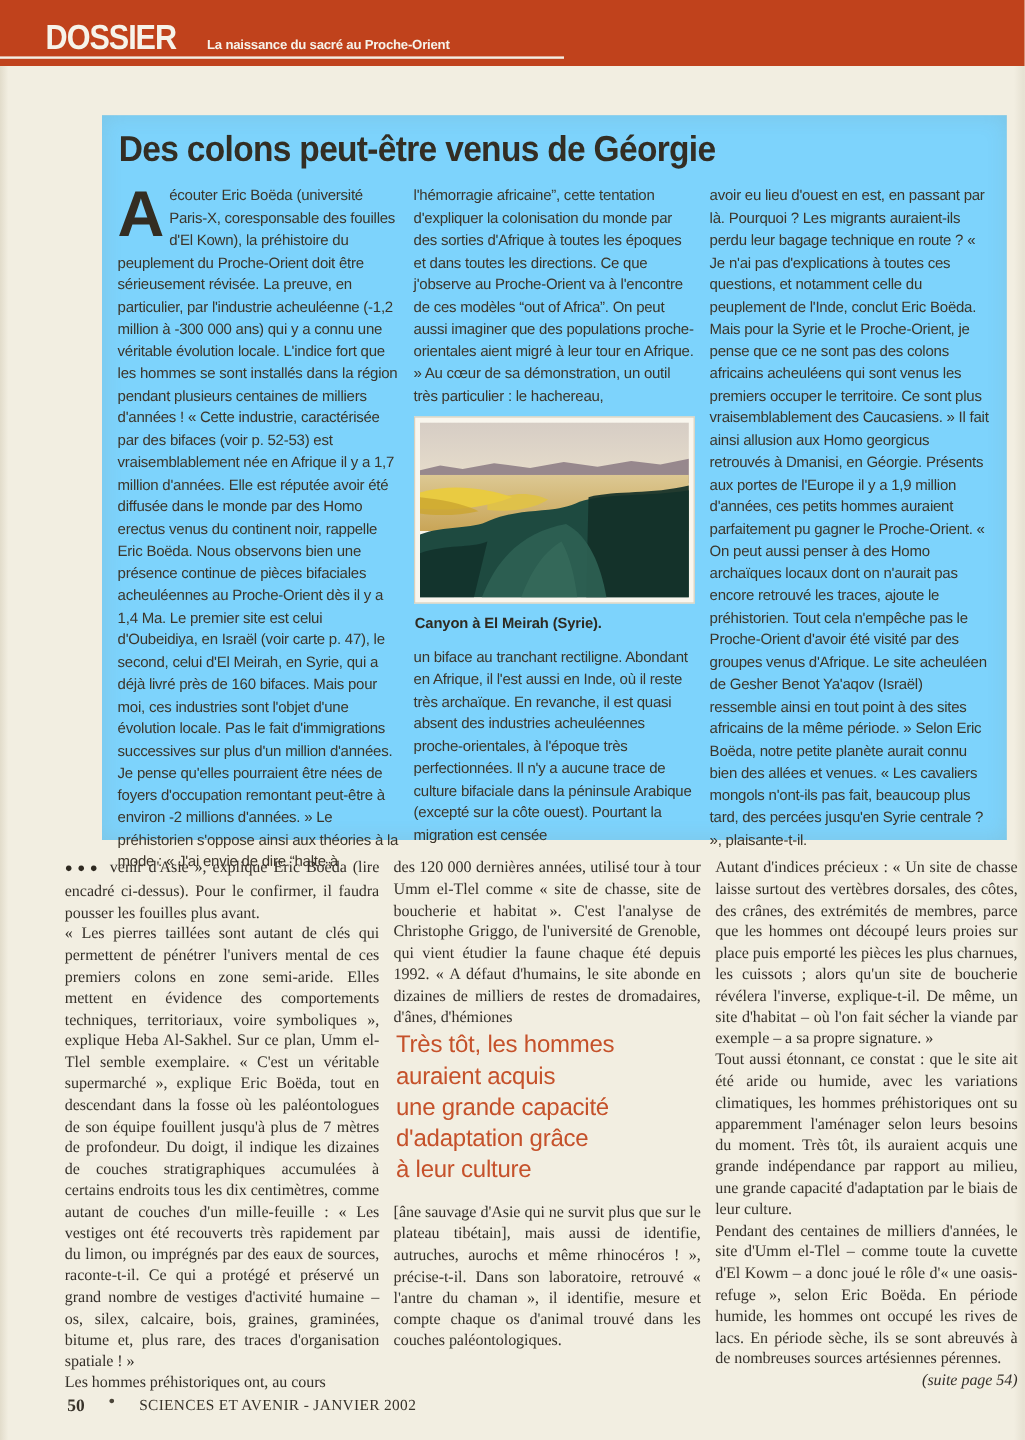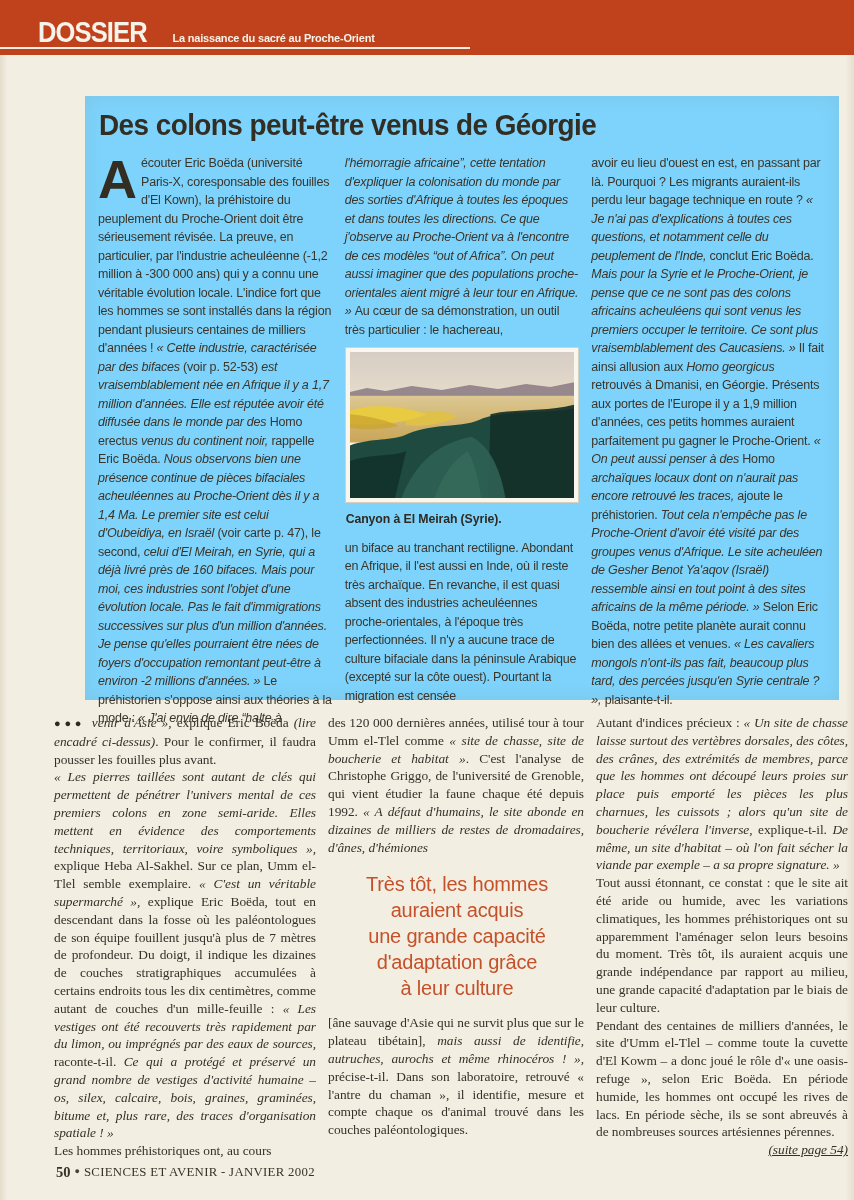--- a/index.html
+++ b/index.html
@@ -21,44 +21,44 @@
   
   .box{position:absolute;left:85px;top:96px;width:754px;height:604px;background:#7dd3fc;
        box-shadow:inset 0 0 18px rgba(120,100,60,.12);}
   .box-pad{padding:10px 13px 0 13px;}
   .box-title{font-size:30px;font-weight:bold;color:#332e24;letter-spacing:-.6px;
              transform:scaleX(.93);transform-origin:left;white-space:nowrap;margin:2px 0 12px 1px;}
   .box-cols{display:flex;gap:12px;}
   .bcol{width:235px;font-size:12.5px;line-height:18.5px;letter-spacing:-.2px;color:#3c352a;}
   .dropcap{float:left;font-size:54px;line-height:44px;font-weight:800;color:#332d22;
            margin:3px 6px 0 0;letter-spacing:-2px;}
-  .run-i{font-style:italic;}
+  .run-i{}
   .run-bl{letter-spacing:2px;font-size:11px;color:#2f2a21;}
-  .run-cont{font-style:italic;float:right;text-decoration:underline;}
+  .run-cont{font-style:italic;float:right;}
 
   
   .figure{margin:8px 0 4px 0;}
   .mat{background:#f9f6ee;padding:4px;border:1px solid #d8d0bc;}
   .photo-svg{display:block;width:100%;height:146px;}
   .caption{font-size:12.3px;font-weight:bold;color:#2e2a21;margin:7px 0 10px 1px;letter-spacing:-.1px;}
 
   
   .article{position:absolute;left:54px;top:714px;display:flex;gap:12px;}
   .acol{font-family:"Liberation Serif",serif;font-size:13.4px;line-height:17.8px;
         letter-spacing:-.05px;color:#35302a;text-align:justify;}
   .acol-1{width:262px;}
   .acol-2{width:256px;}
   .acol-3{width:252px;}
   .pullquote{font-family:"Liberation Sans",sans-serif;font-size:20px;line-height:26px;
-             color:#c5512a;white-space:pre-line;text-align:center;margin:15px 0 13px 2px;
+             color:#c5512a;white-space:pre-line;text-align:left;margin:2px 0 13px 2px;
              letter-spacing:-.2px;}
 
   
   .footer{position:absolute;left:56px;top:1164px;font-family:"Liberation Serif",serif;
-          font-size:12.8px;color:#38332a;display:flex;align-items:center;gap:4px;}
+          font-size:12.8px;color:#38332a;display:flex;align-items:flex-start;gap:20px;}
   .fnum{font-weight:bold;font-size:14.5px;}
   .fdot{font-size:9px;position:relative;top:-2px;color:#4b4539;}
   .fmag{letter-spacing:.3px;}
 </style>
 </head>
 <body>
 
 <div class="page">
   <div class="edge-left"></div>
   <div class="edge-right"></div>

